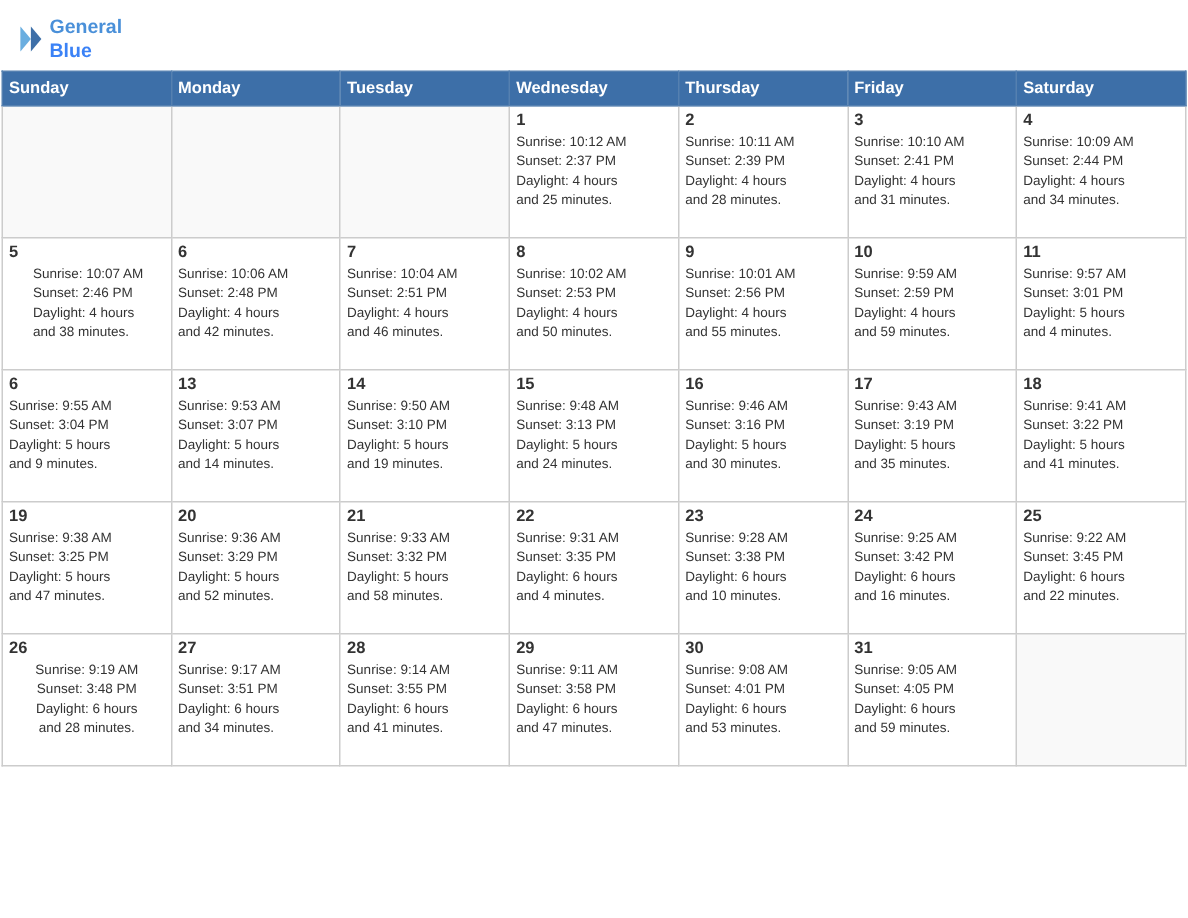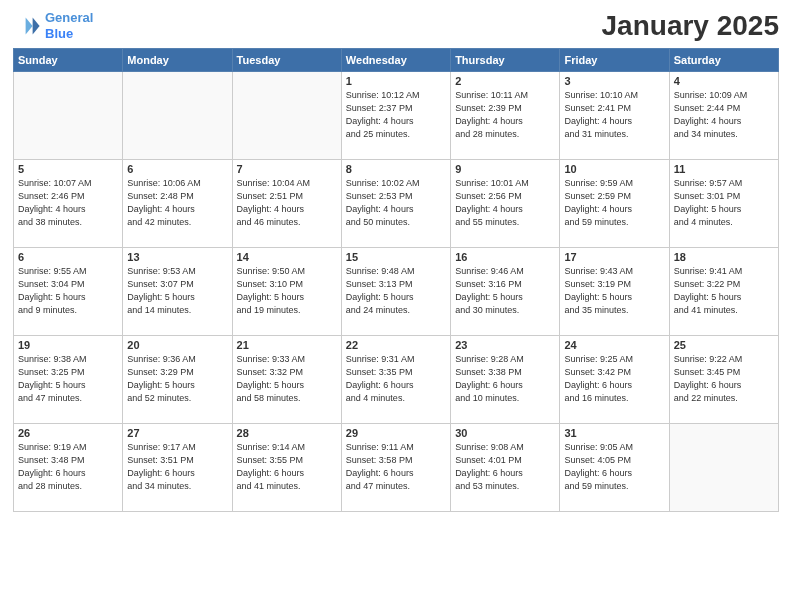--- a/index.html
+++ b/index.html
@@ -6,21 +6,21 @@
     body {
       width: 792px;
       height: 612px;
       font-family: Arial, sans-serif;
       background: #fff;
       overflow: hidden;
     }
     .page {
       width: 792px;
       height: 443px;
-      padding: 10px 13px;
+      padding: 10px 1px;
     }
     .header {
       display: flex;
       justify-content: space-between;
       align-items: flex-start;
       margin-bottom: 6px;
     }
     .logo {
       display: flex;
       align-items: center;
@@ -101,21 +101,20 @@
       <svg class="logo-icon" viewBox="0 0 40 40">
         <polygon points="28,8 38,20 28,32" fill="#3d6fa8"></polygon>
         <polygon points="18,8 28,20 18,32" fill="#6aaee0"></polygon>
       </svg>
       <div class="logo-text">
         <div><span>General</span></div>
         <div style="color:#3b82f6">Blue</div>
       </div>
     </div>
     <div class="title-block">
-      <div class="month-title">January 2025</div>
     </div>
   </div>
 
   <table class="calendar">
     <thead>
       <tr>
       <th>Sunday</th>
           <th>Monday</th>
           <th>Tuesday</th>
           <th>Wednesday</th>
@@ -154,21 +153,21 @@
             <span class="day-num">4</span>
             <div class="day-info" style="white-space: pre-line;">Sunrise: 10:09 AM
 Sunset: 2:44 PM
 Daylight: 4 hours
 and 34 minutes.</div>
           </td>
         </tr>
         <tr>
           <td>
             <span class="day-num">5</span>
-            <div class="day-info" style="white-space: pre-line;">Sunrise: 10:07 AM
+            <div class="day-info" style="white-space: pre-line; margin-left: 16px;">Sunrise: 10:07 AM
 Sunset: 2:46 PM
 Daylight: 4 hours
 and 38 minutes.</div>
           </td>
           <td>
             <span class="day-num">6</span>
             <div class="day-info" style="white-space: pre-line;">Sunrise: 10:06 AM
 Sunset: 2:48 PM
 Daylight: 4 hours
 and 42 minutes.</div>
@@ -307,21 +306,21 @@
             <span class="day-num">25</span>
             <div class="day-info" style="white-space: pre-line;">Sunrise: 9:22 AM
 Sunset: 3:45 PM
 Daylight: 6 hours
 and 22 minutes.</div>
           </td>
         </tr>
         <tr>
           <td>
             <span class="day-num">26</span>
-            <div class="day-info" style="white-space: pre-line;">Sunrise: 9:19 AM
+            <div class="day-info" style="white-space: pre-line; text-align: center;">Sunrise: 9:19 AM
 Sunset: 3:48 PM
 Daylight: 6 hours
 and 28 minutes.</div>
           </td>
           <td>
             <span class="day-num">27</span>
             <div class="day-info" style="white-space: pre-line;">Sunrise: 9:17 AM
 Sunset: 3:51 PM
 Daylight: 6 hours
 and 34 minutes.</div>

